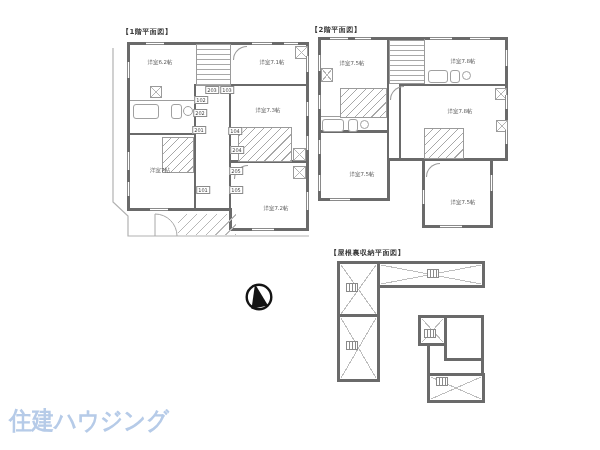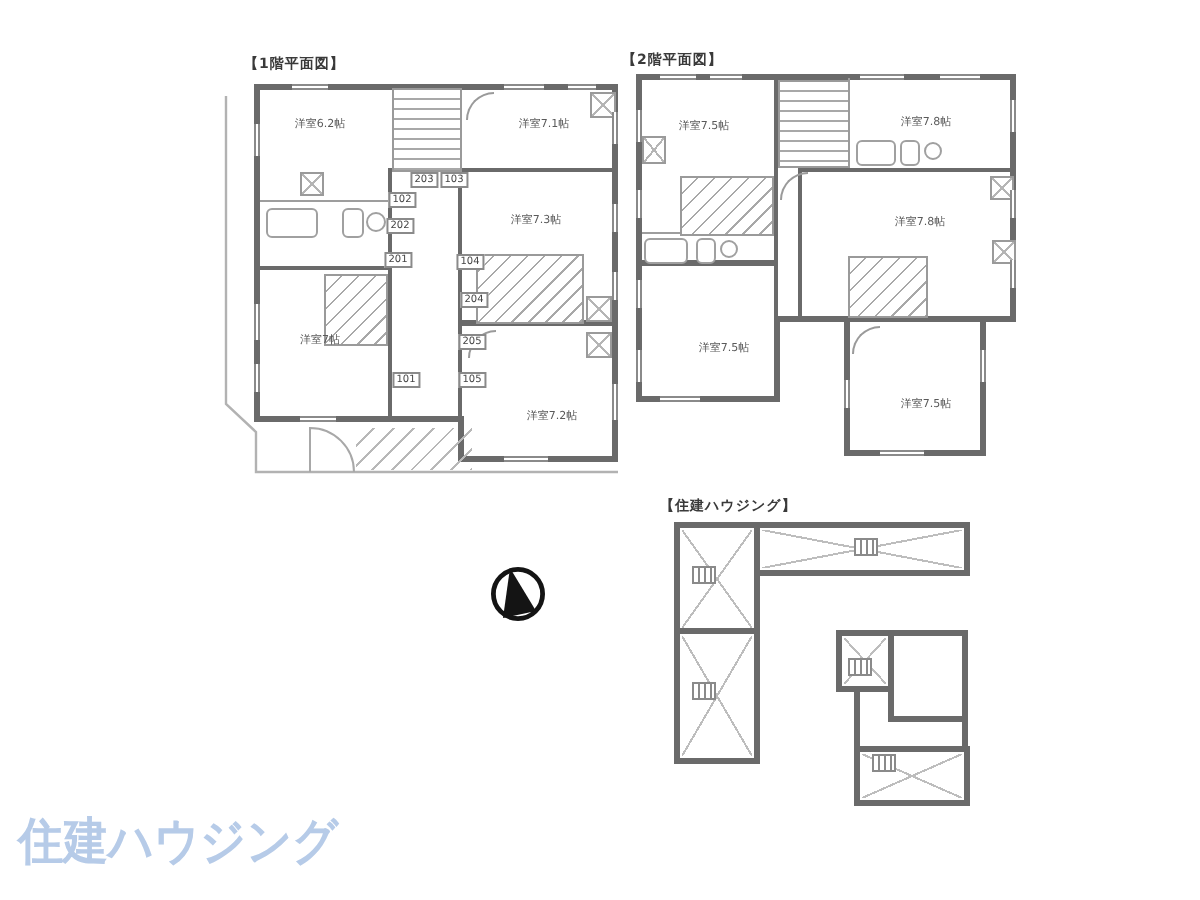--- a/index.html
+++ b/index.html
@@ -31,21 +31,21 @@
 .logo{position:absolute;left:9px;top:404px;font-size:25px;font-weight:bold;color:#b6cbe8;white-space:nowrap;transform:scaleX(.9);transform-origin:left center}
 svg{position:absolute}
 </style>
 </head>
 <body>
 
 <div class="stage">
 
   <div class="title" style="left:122px;top:27px">【1階平面図】</div>
   <div class="title" style="left:311px;top:25px">【2階平面図】</div>
-  <div class="title" style="left:330px;top:248px">【住建ハウジング】</div>
+  <div class="title" style="left:330px;top:248px">【屋根裏収納平面図】</div>
 
   <div>
 
     <div class="wall" style="left:127px;top:42px;width:182px;height:3px"></div>
     <div class="wall" style="left:127px;top:42px;width:3px;height:169px"></div>
     <div class="wall" style="left:306px;top:42px;width:3px;height:189px"></div>
     <div class="wall" style="left:127px;top:208px;width:105px;height:3px"></div>
     <div class="wall" style="left:229px;top:228px;width:80px;height:3px"></div>
     <div class="wall" style="left:229px;top:208px;width:3px;height:23px"></div>
     <div class="wall" style="left:229px;top:42px;width:2px;height:166px"></div>

